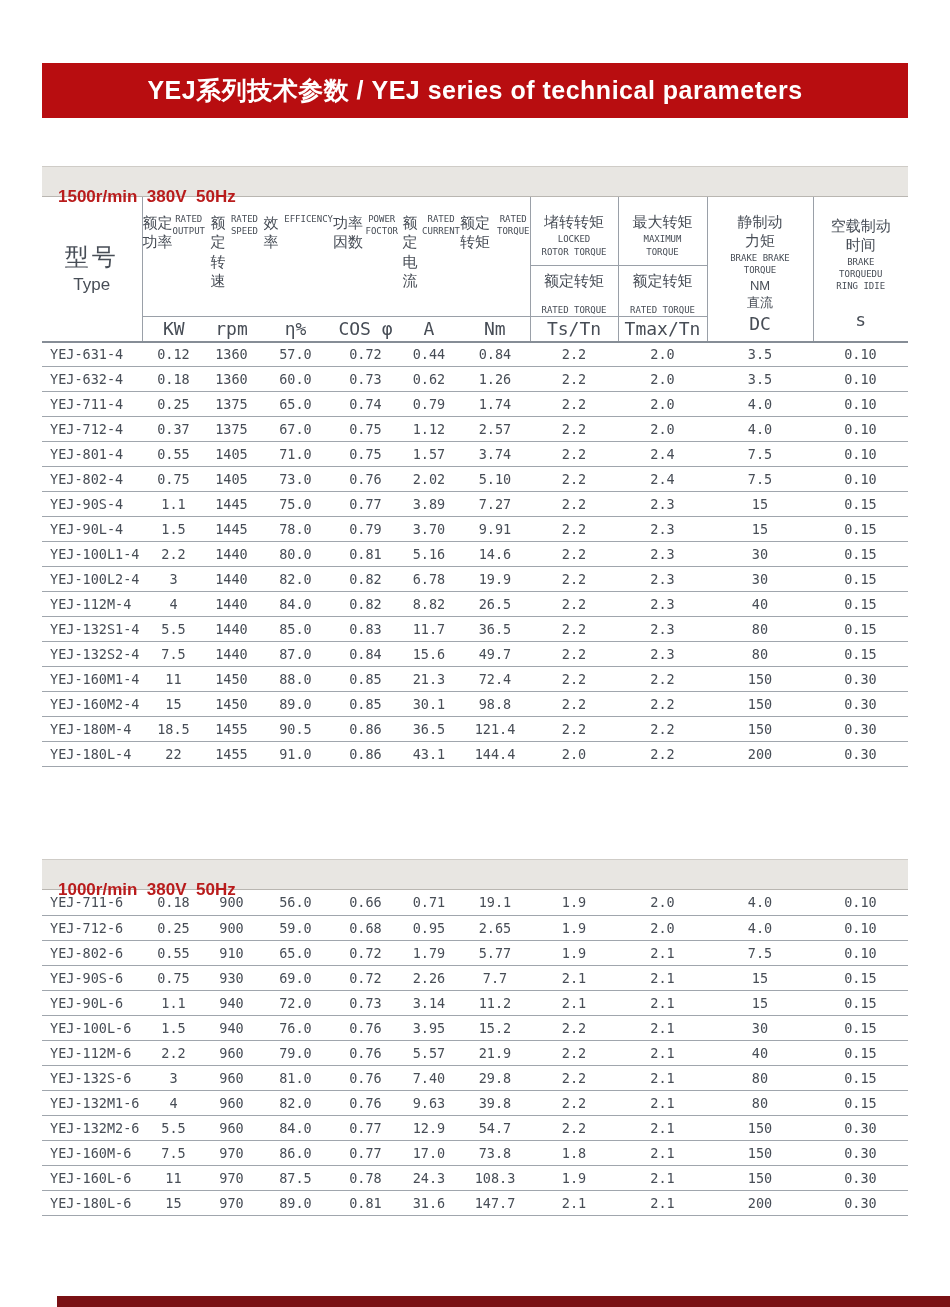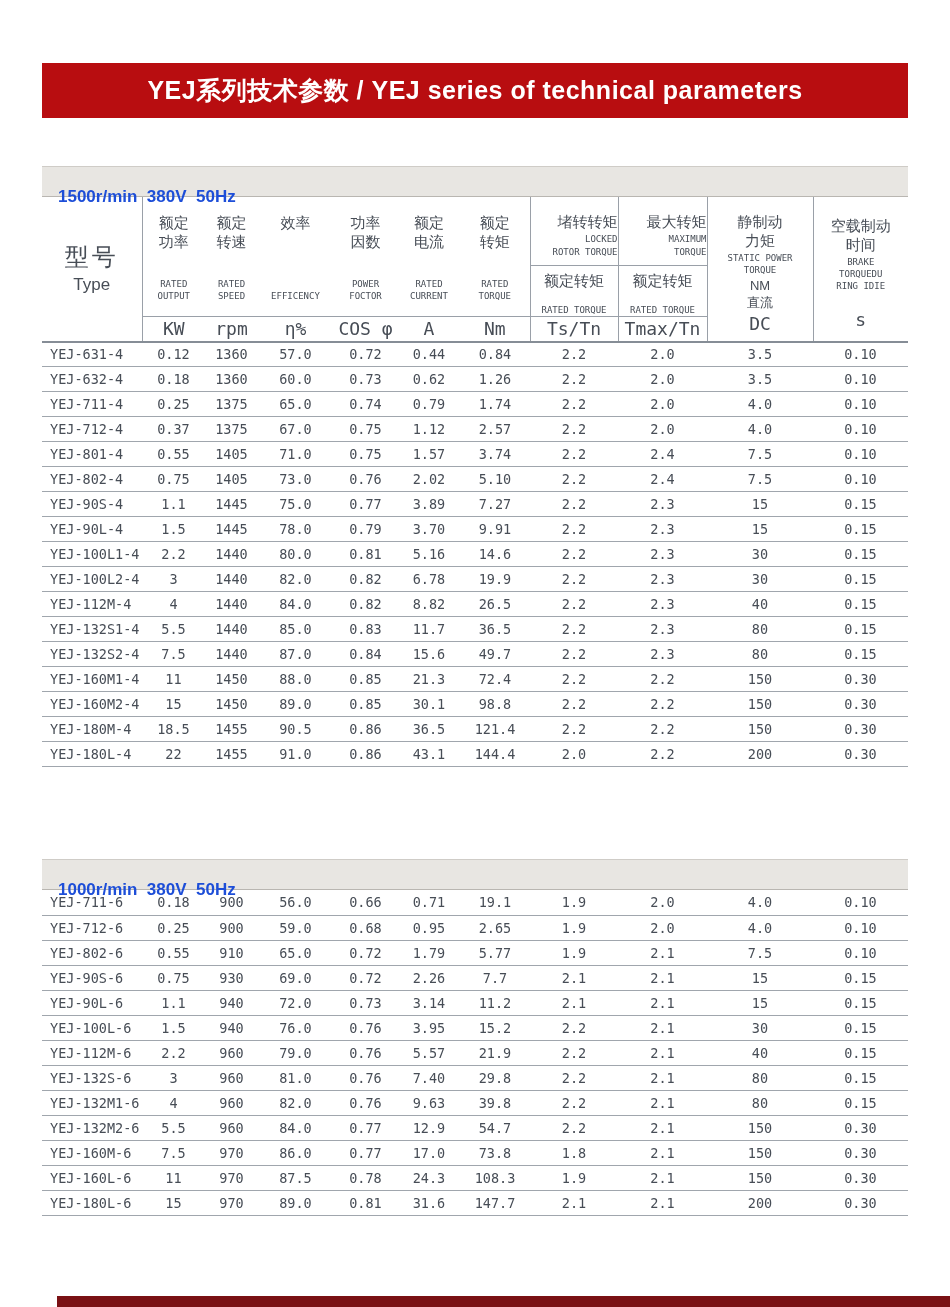--- a/index.html
+++ b/index.html
@@ -10,21 +10,21 @@
   
   .banner { margin:63px 42px 0 42px; height:55px; background:#b80d10;
             display:flex; align-items:center; justify-content:center; }
   .banner h1 { color:#ffffff; font-size:25px; font-weight:bold; letter-spacing:.5px;
                font-family:"Liberation Sans", sans-serif; }
 
   
   .section-bar { margin:0 42px; height:31px; background:#e8e6e2;
                  border-top:1px solid #cfccc7; border-bottom:1px solid #b9b6b1;
                  display:flex; align-items:center; }
-  .section-bar span { font-size:17px; font-weight:bold; color:#1d4ed8; padding-left:16px;
+  .section-bar span { font-size:17px; font-weight:bold; color:#b91c1c; padding-left:16px;
                       white-space:pre; font-family:"Liberation Sans", sans-serif;margin-top:30px; }
   .bar-1500 { margin-top:48px; }
   .bar-1000 { margin-top:92px; }
 
   
   table.param { margin:0 42px; width:866px; table-layout:fixed; border-collapse:collapse; }
   td { vertical-align:middle; text-align:center; color:#474d56; }
 
   
   .br { border-right:1px solid #9aa0a8; }
@@ -33,25 +33,25 @@
 
   .h-a td { height:68px; }
   .h-b td { height:48px; }
   .h-u td { height:25px; }
 
   .type-cell { vertical-align:middle; }
   .type-cell .cn { font-size:24px; letter-spacing:3px; display:block; }
   .type-cell .en { font-size:17px; display:block; margin-top:2px; }
 
   .colhead { height:116px; }
-  .colhead .inner { height:100px; display:flex; flex-direction:column; justify-content:space-between; padding:6px 0 4px 0; }
+  .colhead .inner { height:100px; display:flex; flex-direction:row; justify-content:space-between; padding:6px 0 4px 0; }
   .cn { white-space:pre-line; font-size:15px; line-height:1.3; }
   .en { white-space:pre-line; font-size:9px; line-height:1.35;
         font-family:"DejaVu Sans Mono", monospace; }
-  .torque-top .inner { display:flex; flex-direction:column; justify-content:flex-start; gap:2px; padding-top:8px;text-align:right; }
+  .torque-top .inner { display:flex; flex-direction:column; justify-content:flex-start; gap:2px; padding-top:8px; }
   .torque-sub .inner { display:flex; flex-direction:column; gap:14px; padding-top:5px; }
   .tall-cell { height:141px; }
   .tall-cell .inner { display:flex; flex-direction:column; justify-content:flex-start; gap:1px; padding-top:8px; }
   .extra { white-space:pre-line; font-size:13px; line-height:1.35; }
   .unit { font-size:18px; font-family:"DejaVu Sans Mono", monospace; }
 
   
   tbody tr { border-bottom:1px solid #a0a6ad; }
   tbody td { height:25px; font-size:13.5px; font-family:"DejaVu Sans Mono", monospace; }
   td.model { text-align:left; padding-left:8px; }
@@ -150,21 +150,21 @@
           <div class="inner">
               <span class="cn">最大转矩</span>
               <span class="en">MAXIMUM
 TORQUE</span>
             </div>
         </td>
         <td rowspan="3" class="tall-cell br">
           <div class="inner">
             <span class="cn">静制动
 力矩</span>
-            <span class="en">STATIC POWER
+            <span class="en">BRAKE BRAKE
 TORQUE</span>
             <span class="extra">NM
 直流</span>
             <span class="unit">DC</span>
           </div>
         </td>
         <td rowspan="3" class="tall-cell">
           <div class="inner">
             <span class="cn">空载制动
 时间</span>

